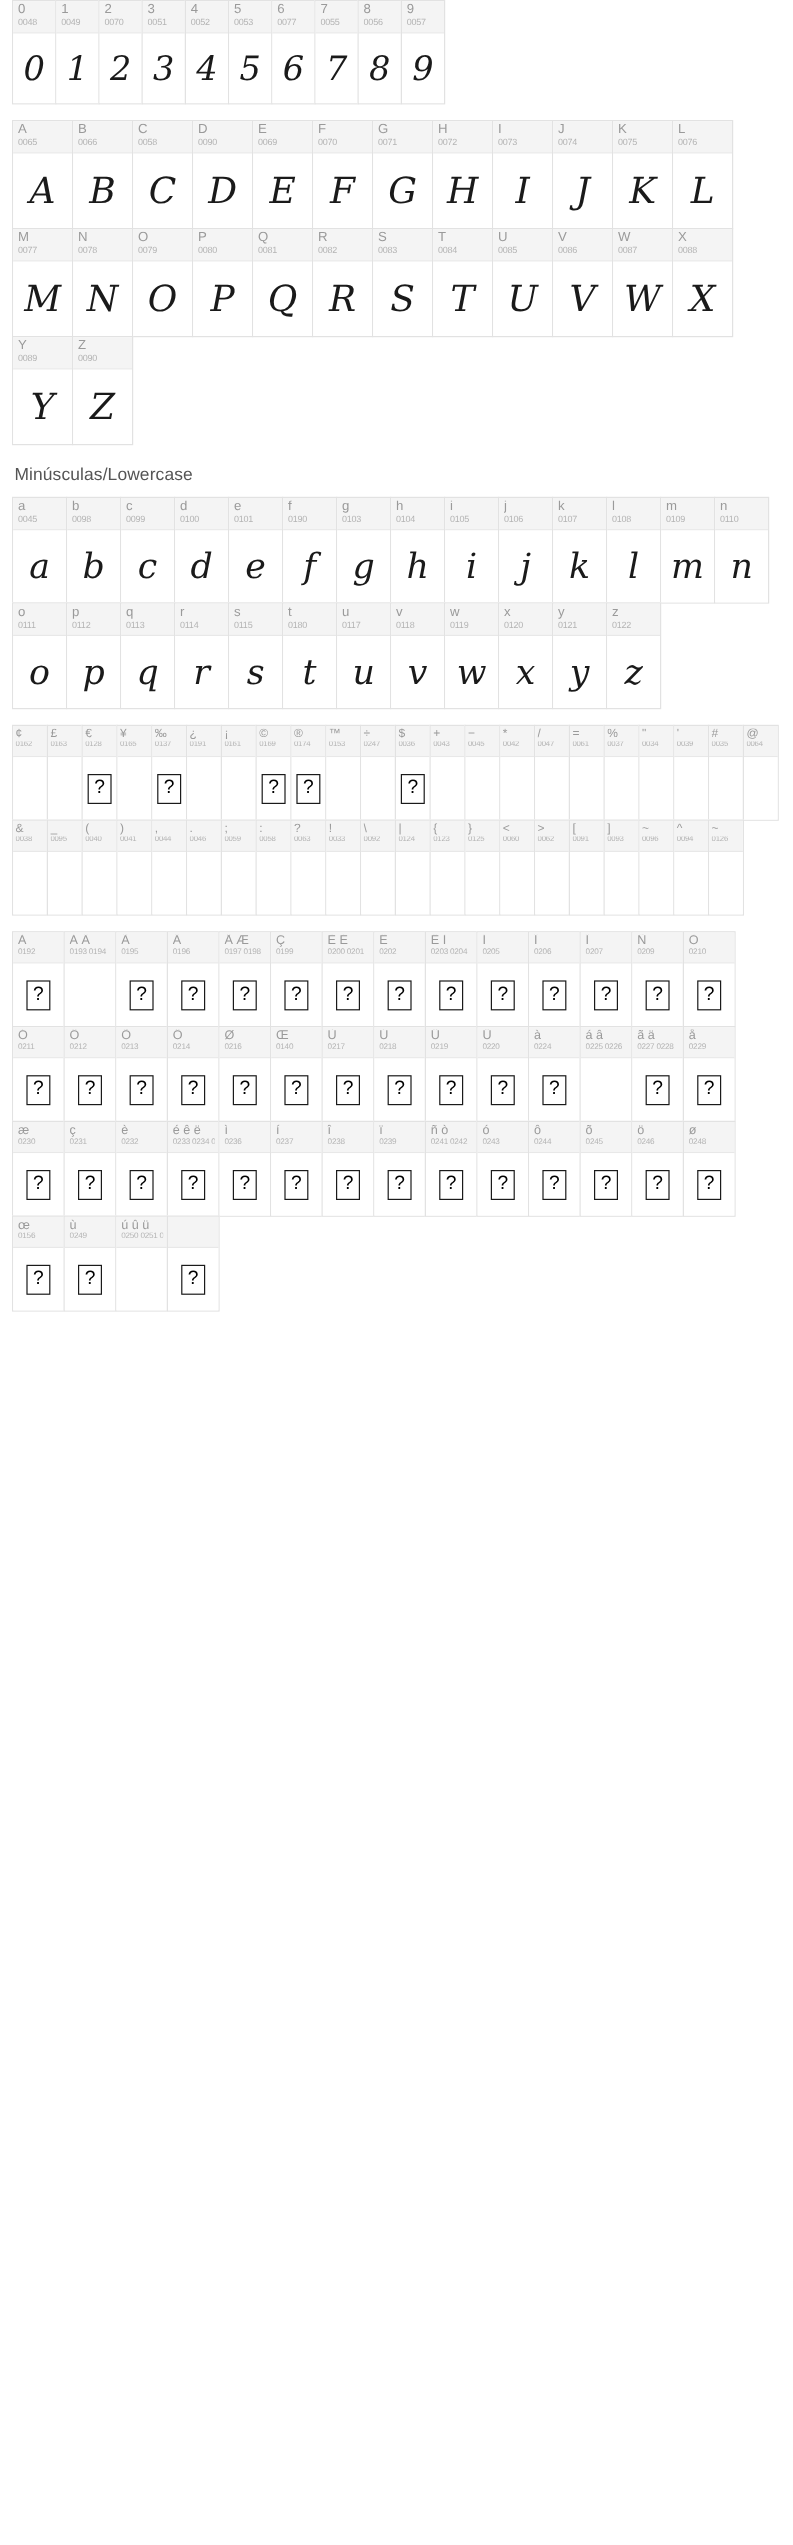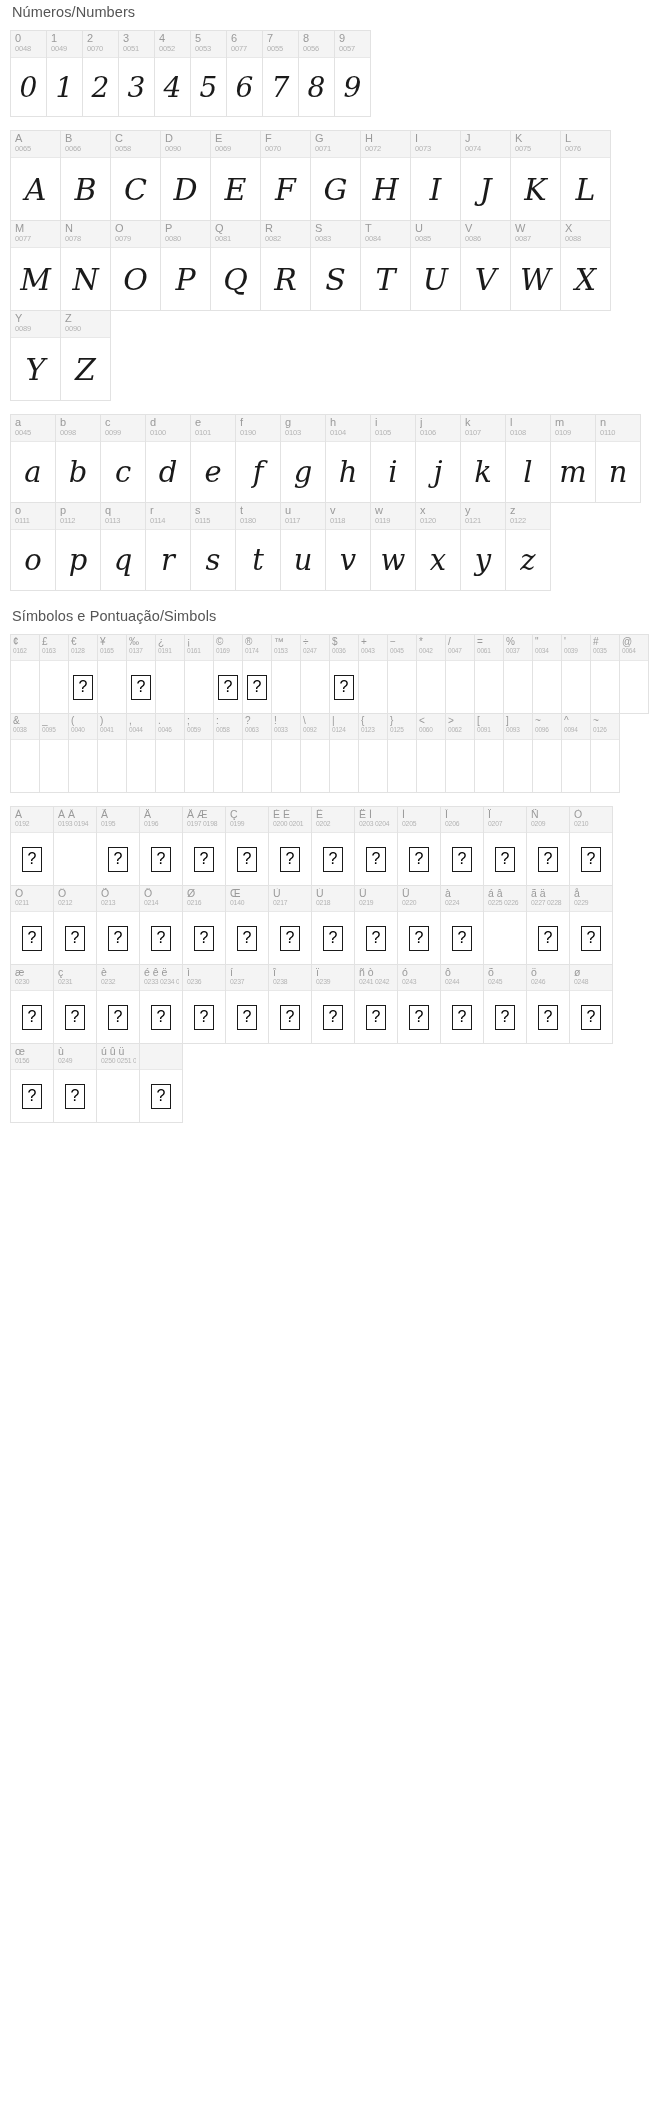--- a/index.html
+++ b/index.html
@@ -101,21 +101,20 @@
   .g-acc .hdr { min-height: 26px; }
   .g-acc .code { font-size: 6.8px; }
   .g-acc .ch { font-size: 10.5px; }
 </style>
 </head>
 <body>
 
 <div class="page">
 
   <div class="section">
-    <div class="section-title">Números/Numbers</div>
     <div class="grid g-num">
         <div class="cell">
           <div class="hdr">
             <span class="ch">0</span>
             <span class="code">0048</span>
           </div>
           <div class="glyph">0</div>
         </div>
         <div class="cell">
           <div class="hdr">
@@ -364,20 +363,21 @@
           <div class="hdr">
             <span class="ch">Z</span>
             <span class="code">0090</span>
           </div>
           <div class="glyph">Z</div>
         </div>
       </div>
   </div>
 
   <div class="section">
+    <div class="section-title">Minúsculas/Lowercase</div>
     <div class="grid g-low">
         <div class="cell">
           <div class="hdr">
             <span class="ch">a</span>
             <span class="code">0045</span>
           </div>
           <div class="glyph">a</div>
         </div>
         <div class="cell">
           <div class="hdr">
@@ -551,21 +551,20 @@
           <div class="hdr">
             <span class="ch">z</span>
             <span class="code">0122</span>
           </div>
           <div class="glyph">z</div>
         </div>
       </div>
   </div>
 
   <div class="section">
-    <div class="section-title">Símbolos e Pontuação/Simbols</div>
     <div class="grid g-sym">
         <div class="cell">
           <div class="hdr">
             <span class="ch">¢</span>
             <span class="code">0162</span>
           </div>
           <div class="glyph"></div>
         </div>
         <div class="cell">
           <div class="hdr">

